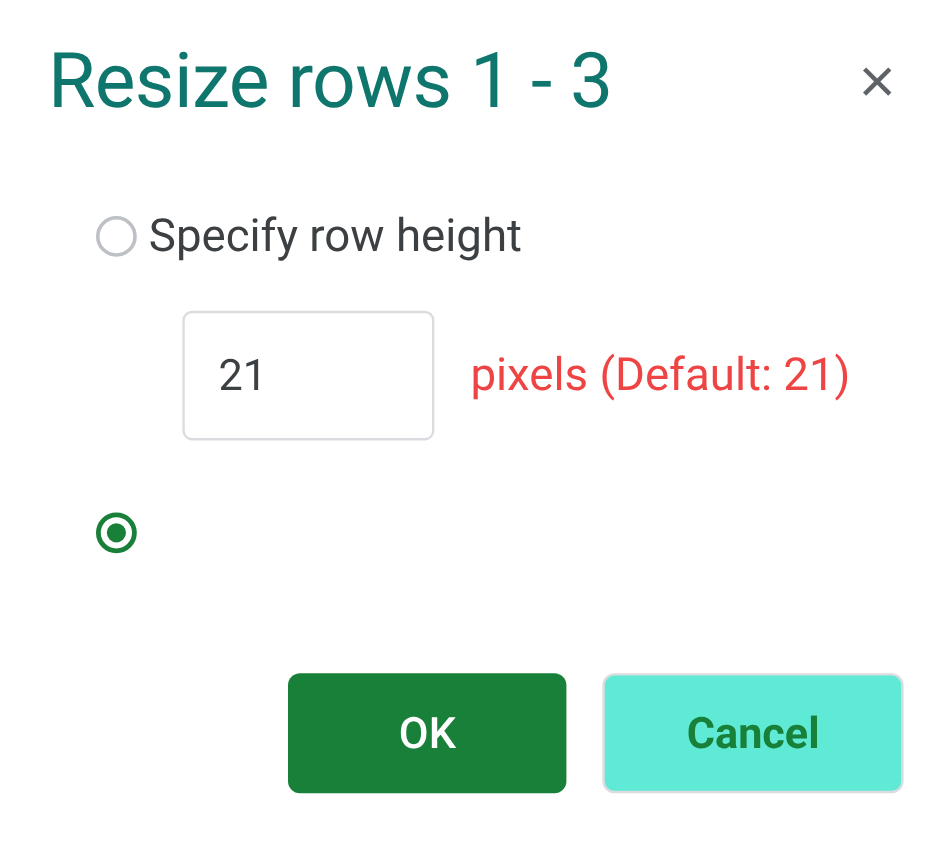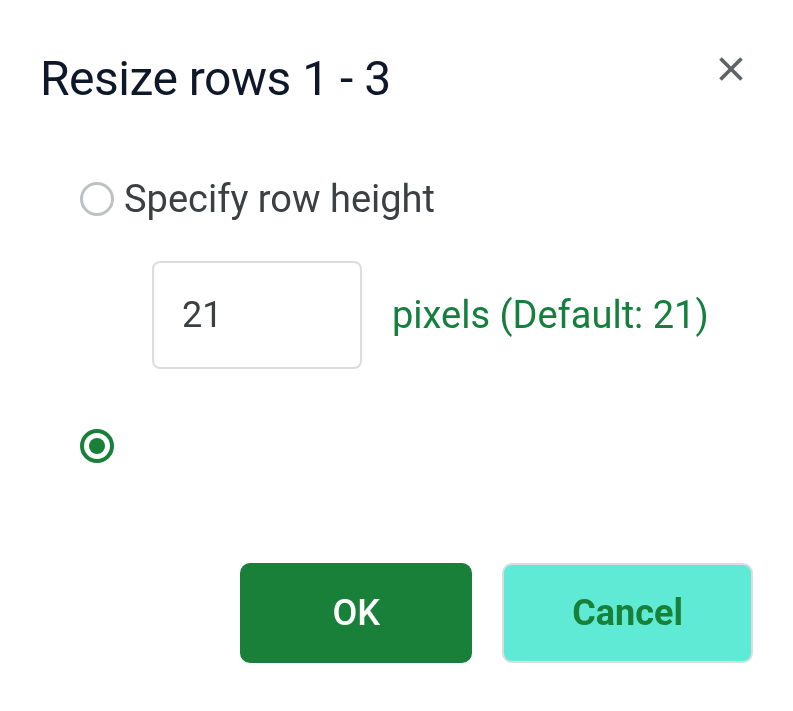--- a/index.html
+++ b/index.html
@@ -14,25 +14,24 @@
       height: 711px;
       padding: 30px 40px;
     }
     .dialog-header {
       display: flex;
       justify-content: space-between;
       align-items: center;
       margin-bottom: 70px;
     }
     .dialog-title {
-      font-size: 48px;
+      font-size: 64px;
       font-weight: 400;
-      color: #0f172a;
+      color: #0f766e;
       letter-spacing: -0.5px;
-      margin-top: 20px;
     }
     .close-btn {
       width: 44px;
       height: 44px;
       cursor: pointer;
       display: flex;
       align-items: center;
       justify-content: center;
       background: none;
       border: none;
@@ -91,21 +90,21 @@
       border: 2px solid #dadce0;
       border-radius: 8px;
       font-size: 36px;
       color: #3c4043;
       padding: 0 28px;
       font-family: inherit;
       outline: none;
     }
     .input-suffix {
       font-size: 38px;
-      color: #15803d;
+      color: #ef4444;
     }
     .fit-row {
       margin-bottom: 100px;
     }
     .button-row {
       display: flex;
       gap: 30px;
       justify-content: flex-start;
       padding-left: 160px;
     }

